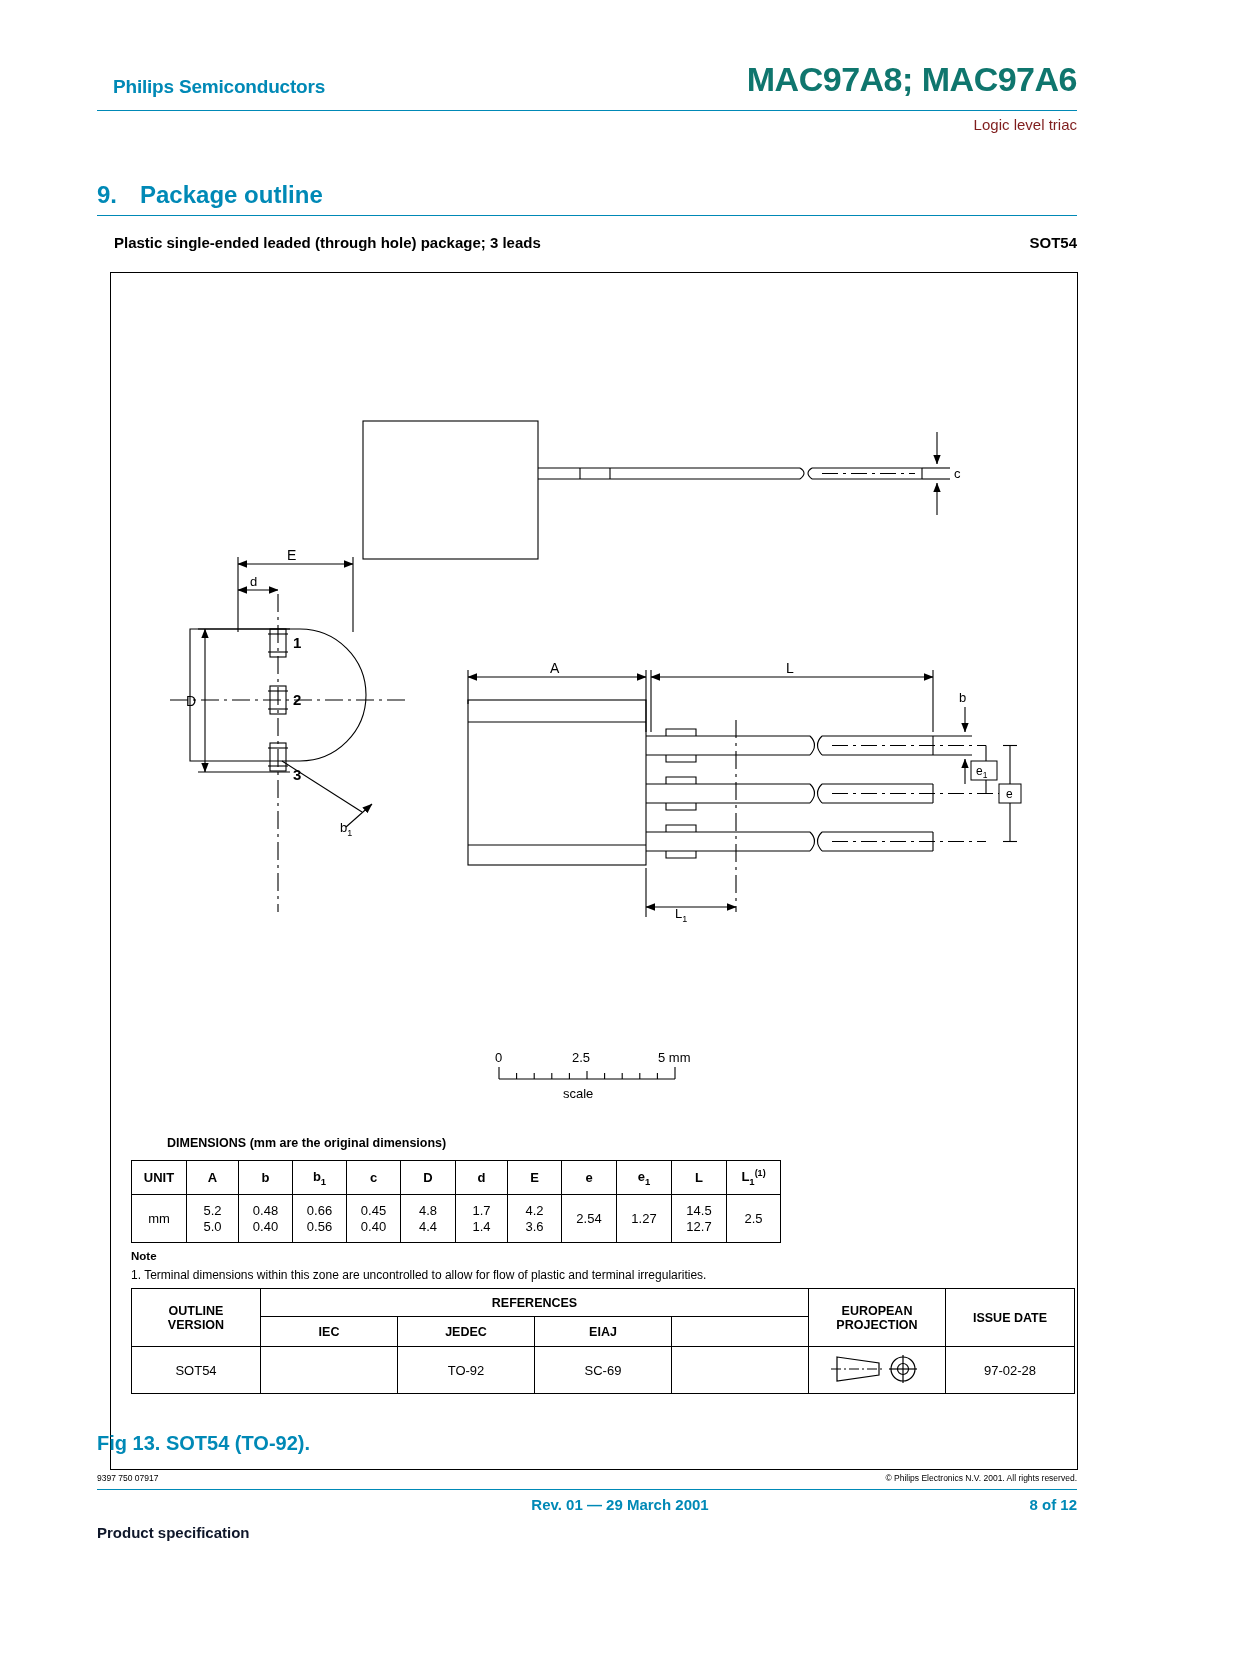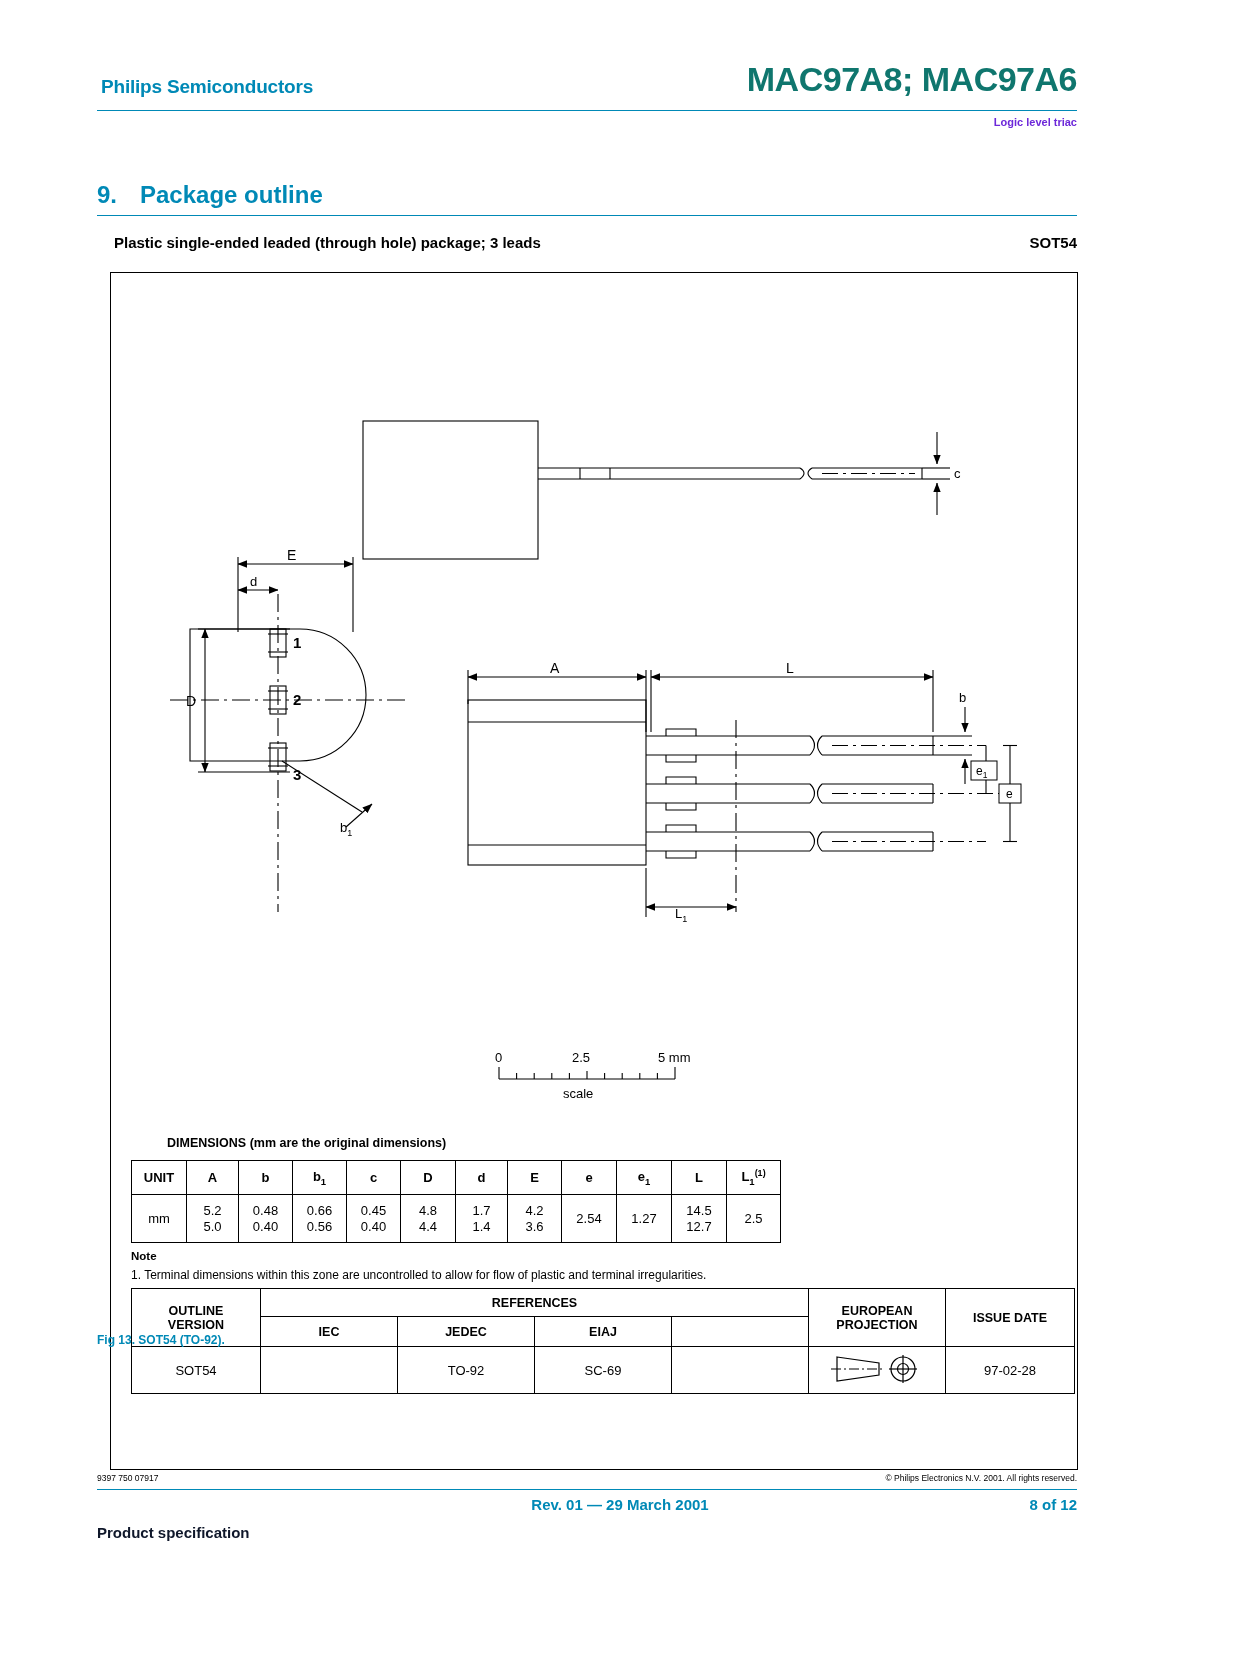--- a/index.html
+++ b/index.html
@@ -9,36 +9,36 @@
     font-family:"Liberation Sans", sans-serif;
     color:#000;
     position:relative;
     overflow:hidden;
   }
   .page { position:absolute; inset:0; }
 
   
   .hdr { position:absolute; left:97px; top:66px; width:980px; }
   .hdr-left {
-    position:absolute; left:4px; top:10px;
+    position:absolute; left:16px; top:10px;
     font-size:19px; font-weight:bold; color:#0089b6;
     letter-spacing:-0.2px;
   }
   .hdr-right {
     position:absolute; right:0; top:-6px;
     font-size:34px; font-weight:bold; color:#0f766e;
     letter-spacing:-0.5px; white-space:nowrap;
   }
   .hdr-rule {
     position:absolute; left:0; top:44px; width:980px; height:1px;
     background:#0089b6;
   }
   .hdr-sub {
     position:absolute; right:0; top:50px;
-    font-size:11px; font-weight:bold; color:#6d28d9;
+    font-size:15px; font-weight:normal; color:#7f1d1d;
   }
 
   
   .sec-no { position:absolute; left:97px; top:181px; font-size:24px; font-weight:bold; color:#0089b6; }
   .sec-title { position:absolute; left:140px; top:181px; font-size:24px; font-weight:bold; color:#0089b6; }
   .sec-rule { position:absolute; left:97px; top:215px; width:980px; height:1px; background:#0089b6; }
 
   
   .pkg-caption { position:absolute; left:114px; top:234px; font-size:15px; font-weight:bold; }
   .pkg-code { position:absolute; right:163px; top:234px; font-size:15px; font-weight:bold; }
@@ -88,21 +88,21 @@
     padding-left:16px;
   }
   table.refs th, table.refs td {
     border:1px solid #000;
     text-align:center; vertical-align:middle;
     padding:0; font-weight:normal;
   }
   table.refs th { font-weight:bold; font-size:12.5px; }
 
   
-  .figcap { position:absolute; left:97px; top:1333px; font-size:12px; font-weight:bold; color:#0089b6; }
+  .figcap { position:absolute; left:97px; top:1432px; font-size:20px; font-weight:bold; color:#0089b6; }
 
   
   .f-docid { position:absolute; left:97px; top:1473px; font-size:8.5px; }
   .f-copy  { position:absolute; right:163px; top:1473px; font-size:8.5px; }
   .f-rule  { position:absolute; left:97px; top:1489px; width:980px; height:1px; background:#0089b6; }
   .f-left  { position:absolute; left:97px; top:1496px; font-size:15px; font-weight:bold; color:#0f172a;margin-top:28px; }
   .f-mid   { position:absolute; left:0; right:0; top:1496px; text-align:center; font-size:15px; font-weight:bold; color:#0089b6; }
   .f-right { position:absolute; right:163px; top:1496px; font-size:15px; font-weight:bold; color:#0089b6;margin-left:8px; }
 
   svg text { font-family:"Liberation Sans", sans-serif; }

